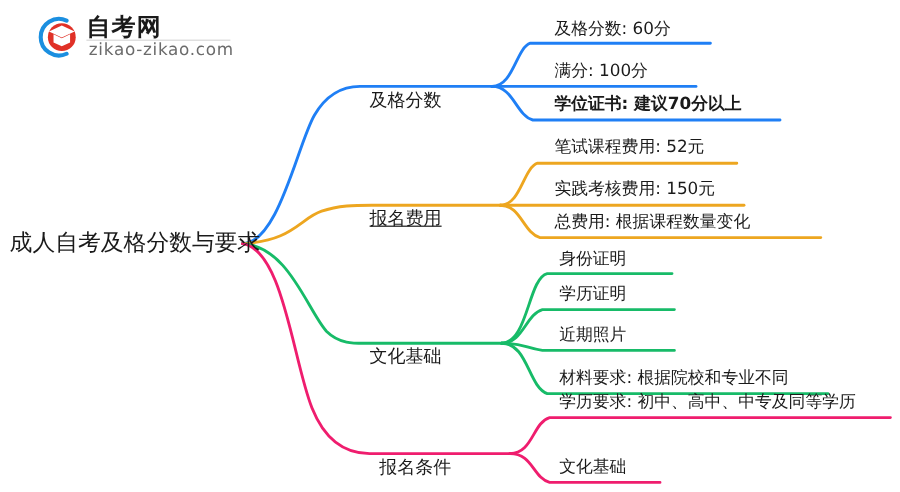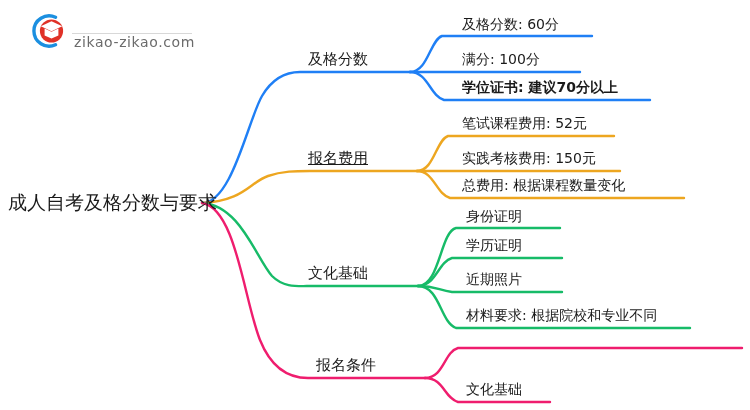--- a/index.html
+++ b/index.html
@@ -40,38 +40,40 @@
     white-space:nowrap;
     color:#1a1a1a;
     line-height:1;
   }
   .root{
     font-size:19px;
     left:8px;top:193px;
   }
   .branch{
     font-size:15px;
+    margin-top:24px;
   }
   .leaf{
     font-size:14px;
   }
 </style>
 </head>
 <body>
 
 <div id="stage">
 
   <div id="logo">
     <svg class="mark" viewBox="0 0 40 38">
       <path d="M27.5 5.2 A15.2 15.2 0 1 0 27.5 32.8" fill="none" stroke="#1b8fe0" stroke-width="3.4" stroke-linecap="round"></path>
       <circle cx="23.5" cy="19" r="11.6" fill="#e03127"></circle>
       <path d="M23.5 9.2 L34.2 14.2 L23.5 19.2 L12.8 14.2 Z" fill="#ffffff"></path>
       <path d="M16.6 16.6 L16.6 23.4 L23.5 26.6 L30.4 23.4 L30.4 16.6 L23.5 19.8 Z" fill="#ffffff"></path>
     </svg>
     <div class="rule"></div>
+    <div class="wordmark">自考网</div>
     <div class="domain">zikao-zikao.com</div>
   </div>
 
   <svg id="wires" viewBox="0 0 750 410">
 
     <path d="M202 203 C 232 203 248 120 262 96 C 272 79 286 72 300 72 L 410 72" fill="none" stroke="#1f7ff5" stroke-width="2.4" stroke-linecap="round"></path>
 
     <path d="M410 72 C 428 72 430 40 442 36 L 592 36" fill="none" stroke="#1f7ff5" stroke-width="2.4" stroke-linecap="round"></path>
 
     <path d="M410 72 L 580 72" fill="none" stroke="#1f7ff5" stroke-width="2.4" stroke-linecap="round"></path>
@@ -107,15 +109,16 @@
 
   <div class="node leaf" style="left:462px;top:116px;">笔试课程费用: 52元</div>
   <div class="node leaf" style="left:462px;top:151px;">实践考核费用: 150元</div>
   <div class="node leaf" style="left:462px;top:178px;">总费用: 根据课程数量变化</div>
 
   <div class="node leaf" style="left:466px;top:209px;">身份证明</div>
   <div class="node leaf" style="left:466px;top:238px;">学历证明</div>
   <div class="node leaf" style="left:466px;top:272px;">近期照片</div>
   <div class="node leaf" style="left:466px;top:308px;">材料要求: 根据院校和专业不同</div>
 
+  <div class="node leaf" style="left:466px;top:328px;">学历要求: 初中、高中、中专及同等学历</div>
   <div class="node leaf" style="left:466px;top:382px;">文化基础</div>
 
 </div>
 
 </body></html>

